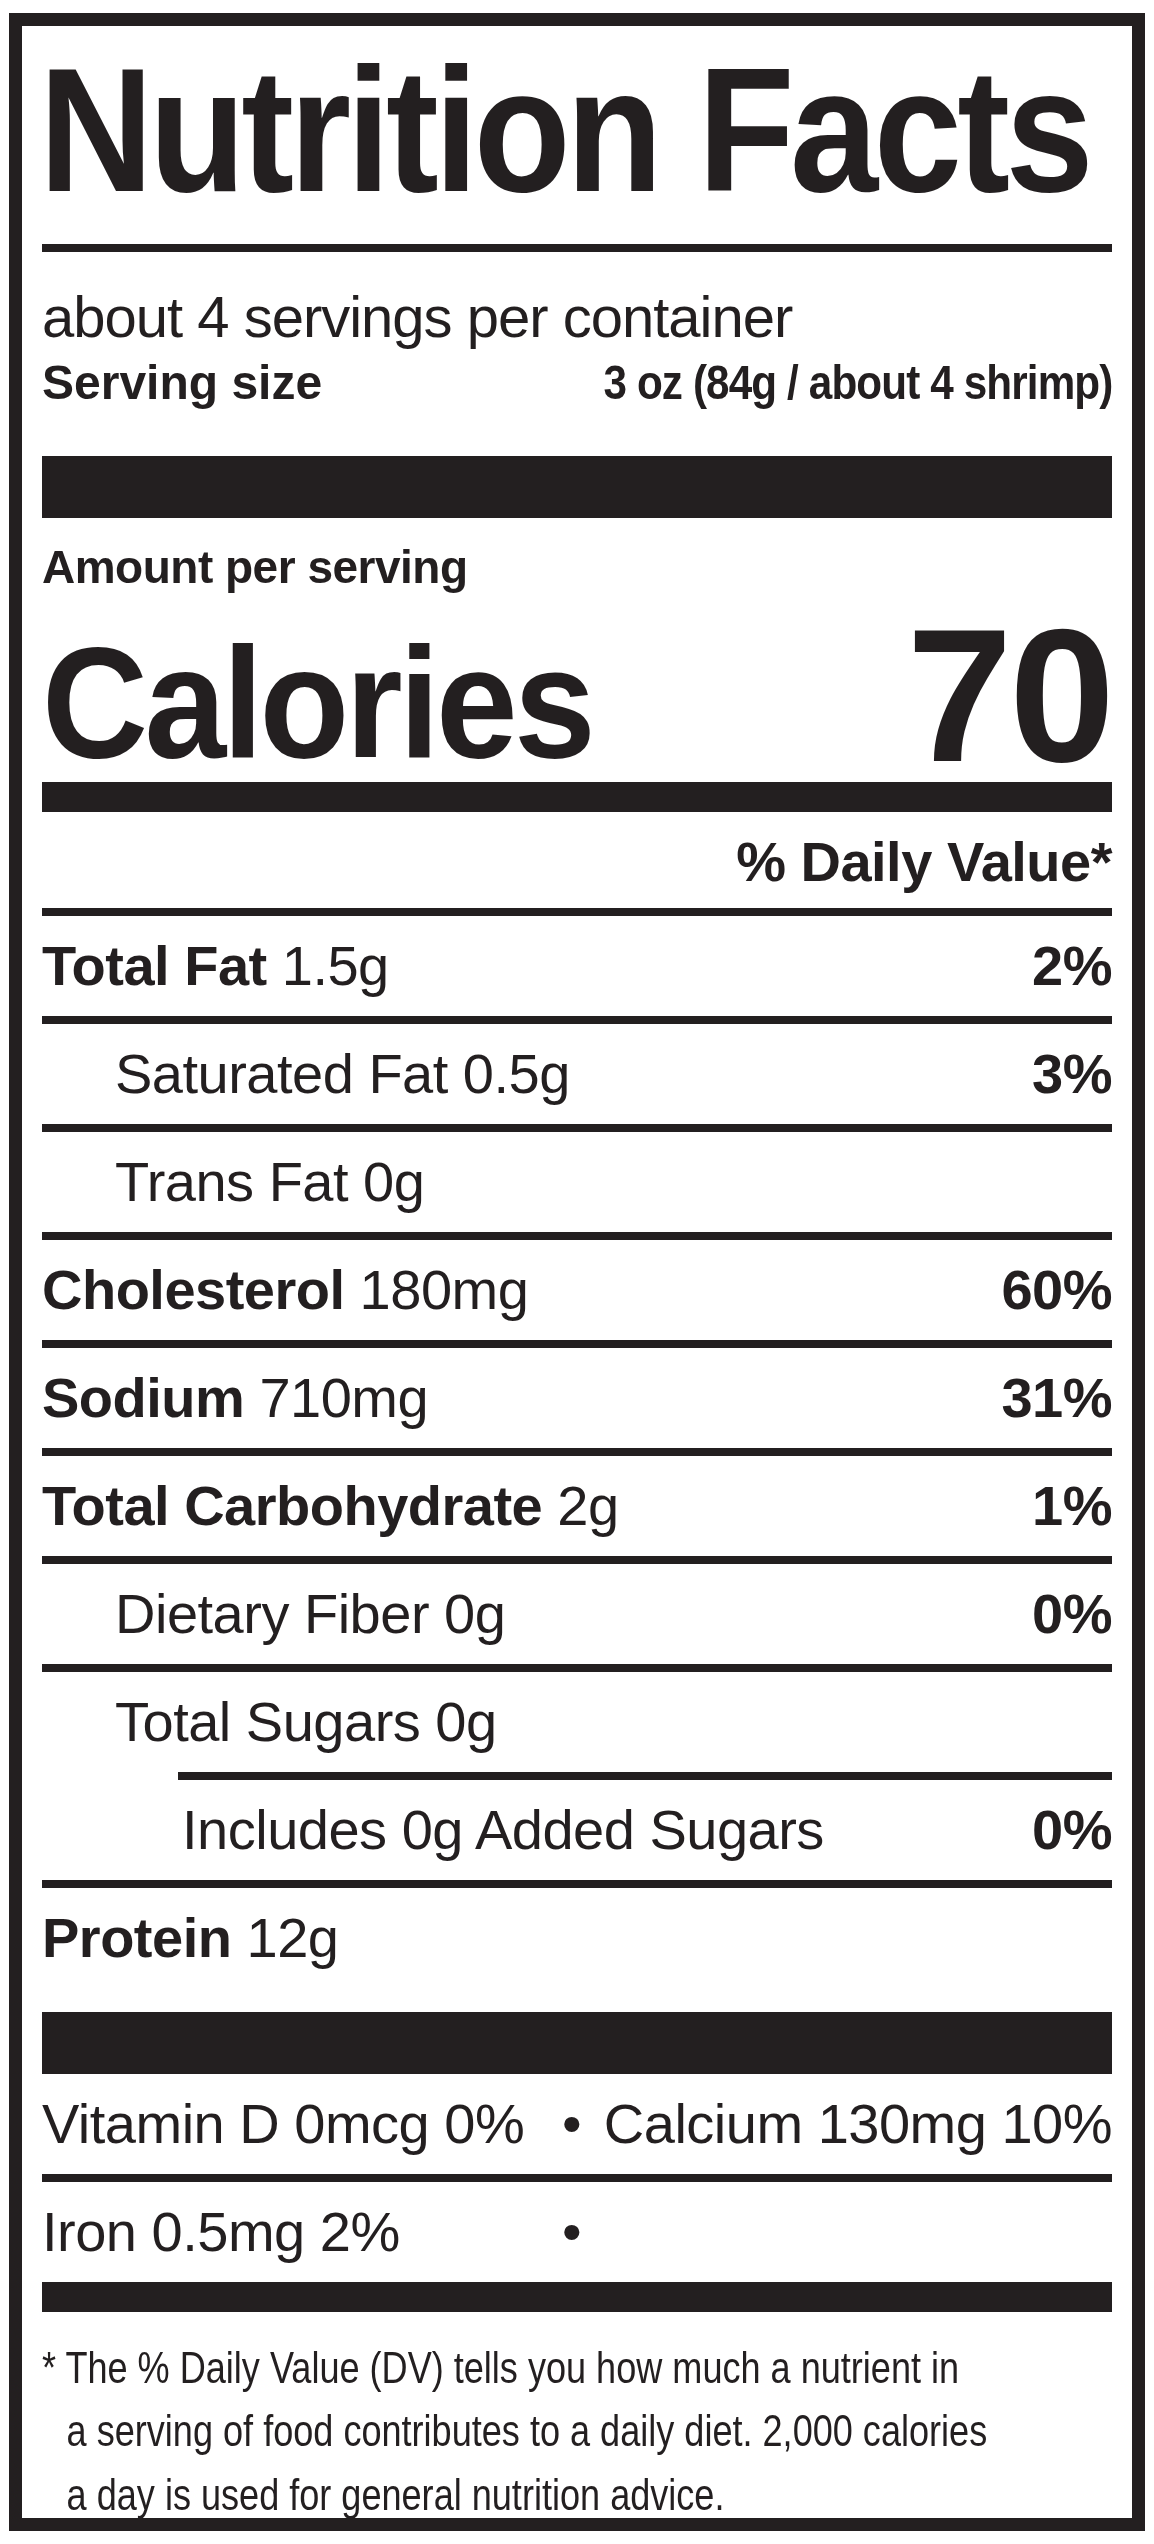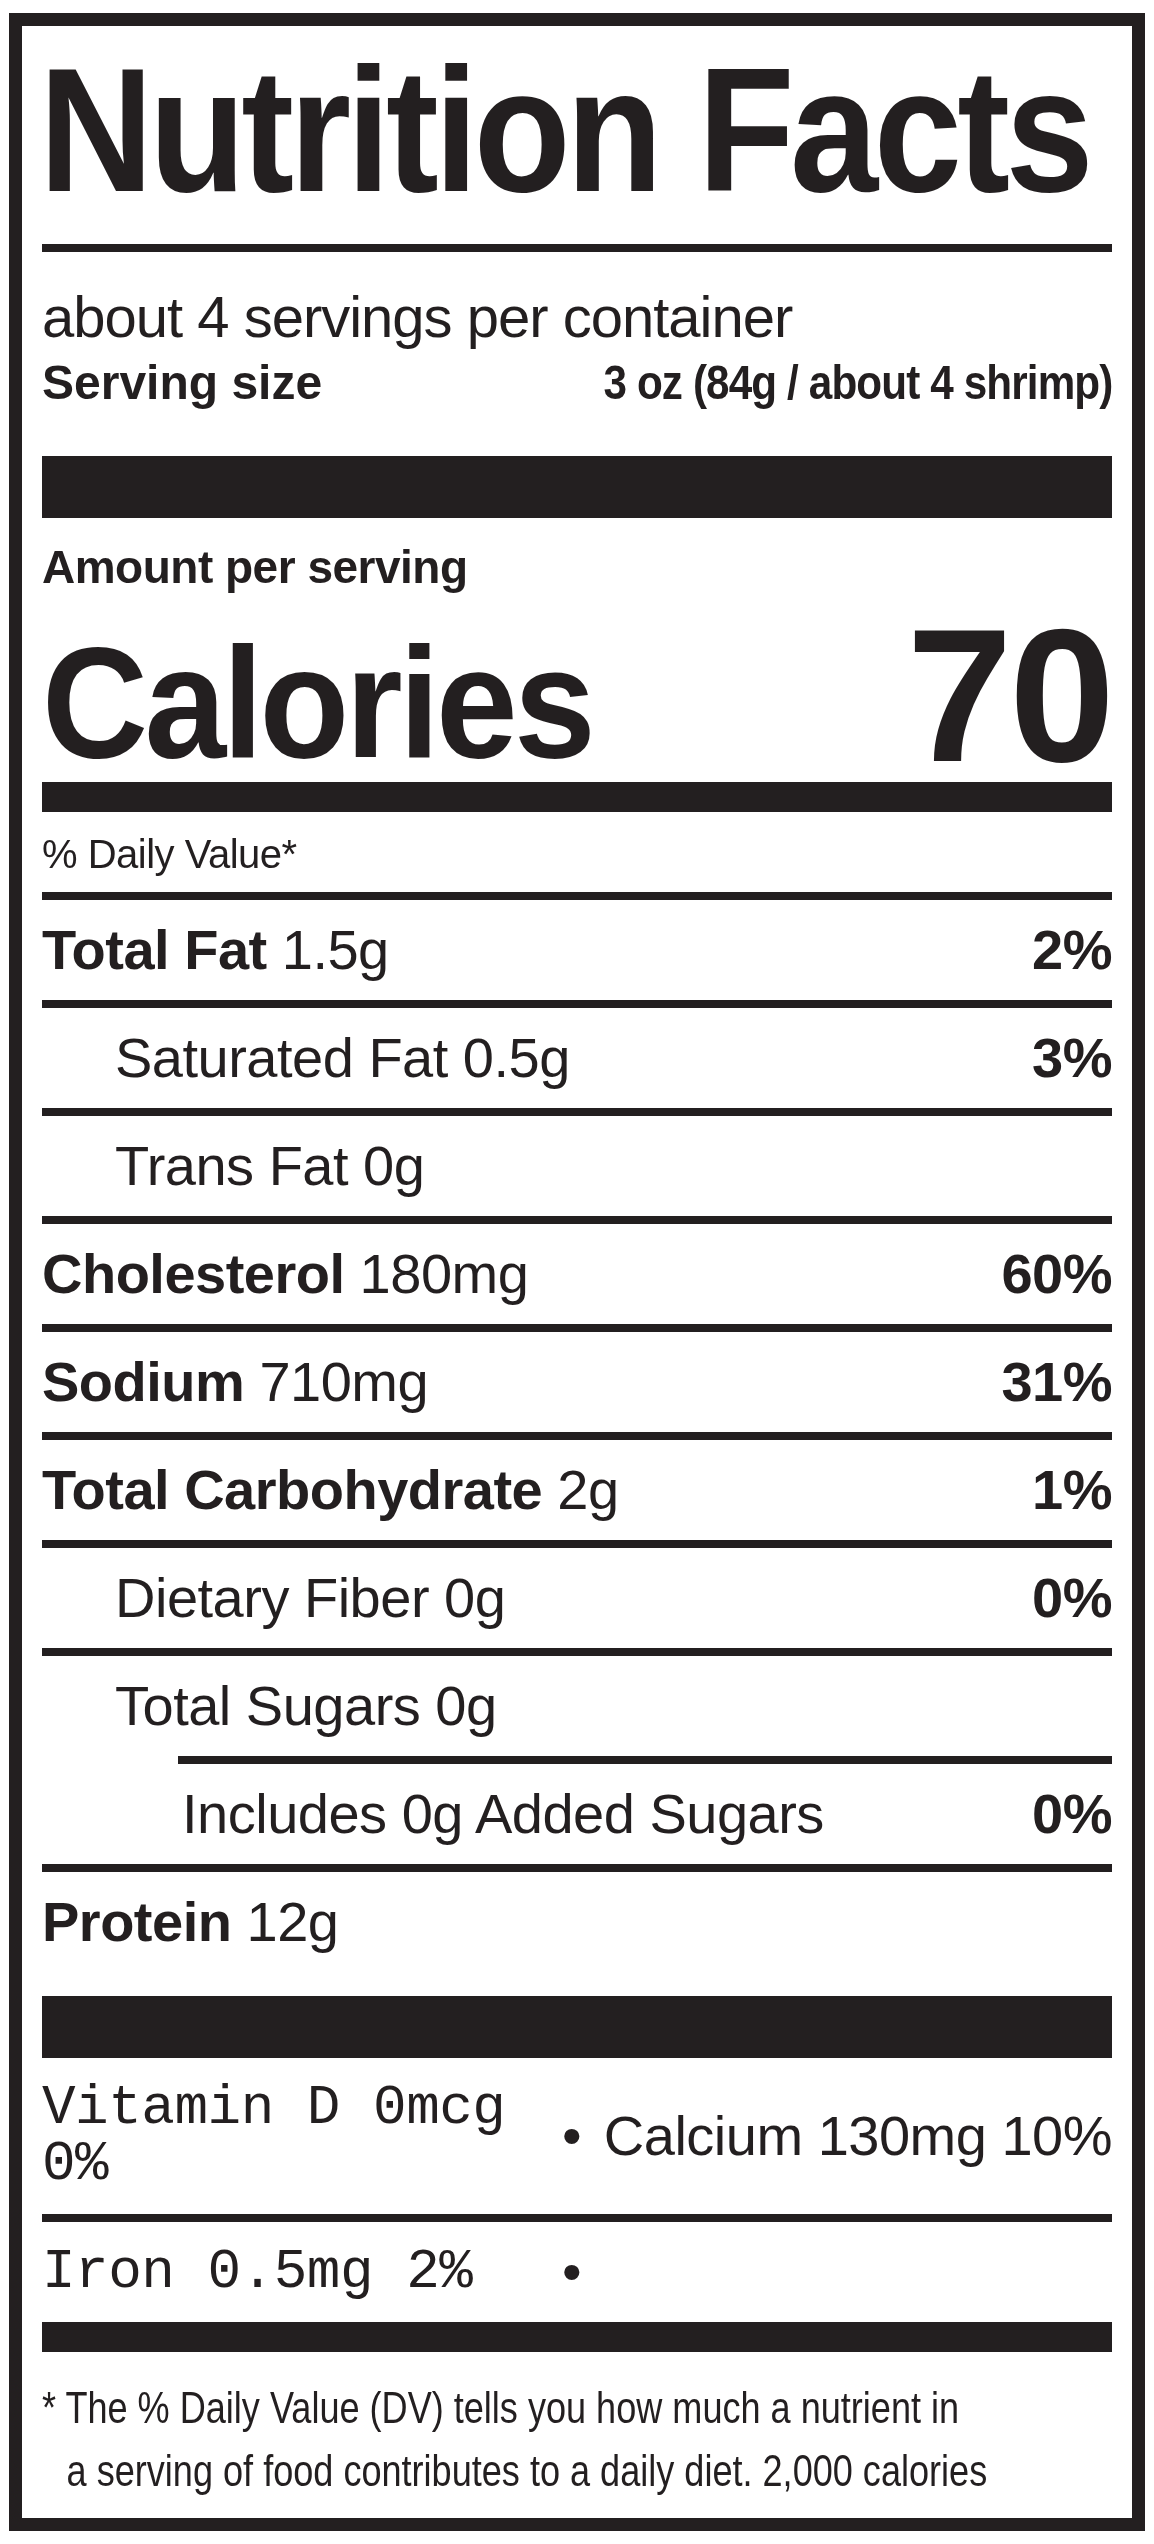--- a/index.html
+++ b/index.html
@@ -38,35 +38,35 @@
   .mt46 { margin-top:46px; } .mt24 { margin-top:24px; } .mt14 { margin-top:14px; }
   
   .aps { margin-top:26px; font-size:46px; font-weight:bold; line-height:1; letter-spacing:-0.5px; }
   .calories-row { margin-top:2px; height:176px; display:flex; justify-content:space-between; align-items:flex-end;text-align:right; }
   .calories-word {
     font-size:158px; font-weight:bold; line-height:0.82; letter-spacing:-4px;
     transform:scaleX(0.93); transform-origin:left bottom; white-space:nowrap;
   }
   .calories-value { font-size:190px; font-weight:bold; line-height:0.76; letter-spacing:-3px; }
   
-  .dv-header { text-align:left; font-weight:normal; font-size:40px; line-height:1; padding:22px 0 18px; letter-spacing:-0.5px; }
+  .dv-header { text-align:right; font-weight:bold; font-size:56px; line-height:1; padding:22px 0 18px; letter-spacing:-0.5px; }
   .n-row {
     display:flex; justify-content:space-between; align-items:flex-end;
     border-top:8px solid var(--ink);
     padding:22px 0; font-size:56px; line-height:1; letter-spacing:-0.5px;
   }
   .n-row.no-top { border-top:none; }
   .n-row.ind1 { padding-left:73px; }
   .n-row.ind2 { padding-left:140px; }
   .n-name.b { font-weight:bold; }
   .n-dv { font-weight:bold; }
   .partial-rule { height:8px; background:var(--ink); margin-left:136px; }
   
   .micro-row { display:flex; align-items:center; padding:22px 0; font-size:56px; line-height:1; letter-spacing:-0.5px; }
-  .micro-left { width:520px;font-family:Liberation Mono, monospace; }
+  .micro-left { width:520px; }
   .micro-bullet { flex:0 0 auto; font-size:56px; }
   .micro-right { flex:1; text-align:right; white-space:nowrap; }
   .micro-divider { height:8px; background:var(--ink); }
   
   .footnote { margin-top:24px; font-size:44px; line-height:1.45; }
   .fn-line { white-space:nowrap; transform:scaleX(0.82); transform-origin:left top; }
   .fn-line.cont { padding-left:30px; }
 </style>
 </head>
 <body>

